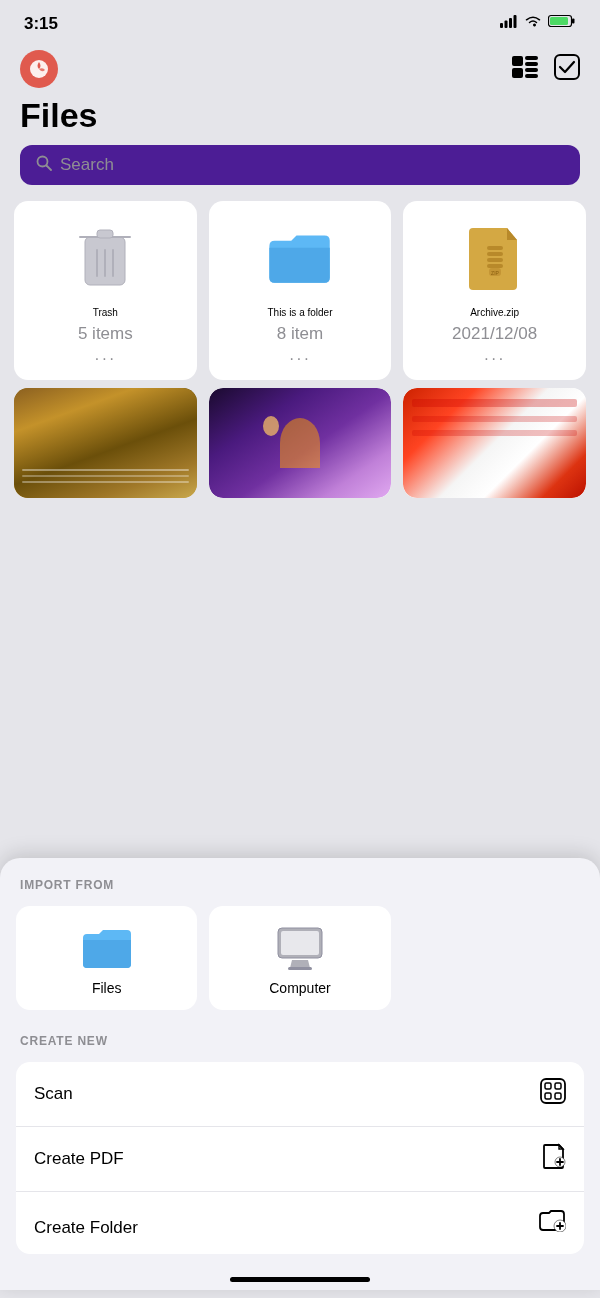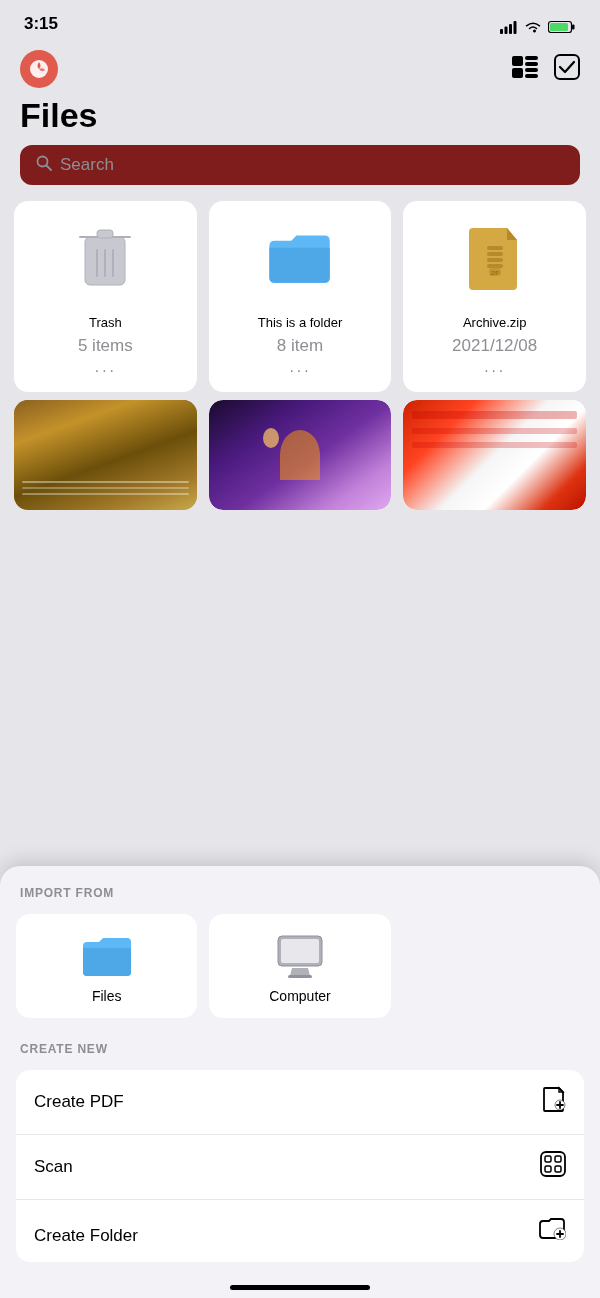--- a/index.html
+++ b/index.html
@@ -10,21 +10,21 @@
       background: #e5e5ea;
       font-family: -apple-system, 'SF Pro Display', 'Helvetica Neue', Arial, sans-serif;
       overflow: hidden;
       position: relative;
     }
 
     
     .status-bar {
       display: flex;
       justify-content: space-between;
-      align-items: flex-end;
+      align-items: flex-start;
       padding: 14px 24px 8px;
       background: #e5e5ea;
     }
     .status-time {
       font-size: 17px;
       font-weight: 600;
       color: #000;
     }
     .status-icons {
       display: flex;
@@ -58,21 +58,21 @@
     .page-title {
       font-size: 34px;
       font-weight: 700;
       color: #000;
       padding: 4px 20px 10px;
     }
 
     
     .search-bar {
       margin: 0 20px 16px;
-      background: #7f1d1d;
+      background: #4c1d95;
       border-radius: 12px;
       padding: 10px 16px;
       display: flex;
       align-items: center;
       gap: 8px;
     }
     .search-bar-icon {
       color: #8e8e93;
       font-size: 16px;
     }
@@ -100,25 +100,24 @@
     }
     .file-icon {
       width: 72px;
       height: 80px;
       display: flex;
       align-items: center;
       justify-content: center;
       margin-bottom: 4px;
     }
     .file-name {
-      font-size: 13px;
+      font-size: 10px;
       font-weight: 500;
       color: #000;
       text-align: center;
-      margin-top: 8px;
     }
     .file-meta {
       font-size: 17px;
       color: #8e8e93;
       text-align: center;
     }
     .file-menu {
       font-size: 16px;
       color: #8e8e93;
       letter-spacing: 2px;
@@ -139,21 +138,21 @@
     }
 
     
     .trash-svg { width: 60px; height: 70px; }
     .folder-svg { width: 70px; height: 60px; }
     .zip-svg { width: 60px; height: 70px; }
 
     
     .bottom-sheet {
       position: absolute;
-      bottom: 0;
+      bottom: 8px;
       left: 0;
       right: 0;
       background: #f2f2f7;
       border-radius: 20px 20px 0 0;
       padding: 20px 16px 36px;
       box-shadow: 0 -4px 20px rgba(0,0,0,0.15);
     }
     .section-label {
       font-size: 12px;
       font-weight: 600;
@@ -414,46 +413,46 @@
       </svg>
       <span class="import-card-label">Computer</span>
     </div>
   </div>
 
   <div class="section-label">CREATE NEW</div>
 
   <div class="create-new-list">
 
     <div class="create-item">
+      <span class="create-item-label">Scan</span>
+      <span class="create-item-icon">
+        <svg width="26" height="26" viewBox="0 0 26 26">
+          <rect x="1" y="1" width="24" height="24" rx="5" stroke="#000" stroke-width="1.8" fill="none"></rect>
+          <rect x="5" y="5" width="6" height="6" rx="1.5" stroke="#000" stroke-width="1.5" fill="none"></rect>
+          <rect x="15" y="5" width="6" height="6" rx="1.5" stroke="#000" stroke-width="1.5" fill="none"></rect>
+          <rect x="5" y="15" width="6" height="6" rx="1.5" stroke="#000" stroke-width="1.5" fill="none"></rect>
+          <rect x="15" y="15" width="6" height="6" rx="1.5" stroke="#000" stroke-width="1.5" fill="none"></rect>
+        </svg>
+      </span>
+    </div>
+
+    <div class="create-item">
       <span class="create-item-label">Create PDF</span>
       <span class="create-item-icon">
         <svg width="24" height="26" viewBox="0 0 24 26">
           <path d="M3 2 L17 2 L21 6 L21 24 Q21 25 20 25 L3 25 Q2 25 2 24 L2 3 Q2 2 3 2Z" stroke="#000" stroke-width="1.8" fill="none"></path>
           <path d="M17 2 L17 6 L21 6Z" stroke="#000" stroke-width="1.4" fill="none"></path>
           <circle cx="18" cy="19" r="5" fill="white" stroke="#000" stroke-width="0.5"></circle>
           <line x1="18" y1="16" x2="18" y2="22" stroke="#000" stroke-width="1.8" stroke-linecap="round"></line>
           <line x1="15" y1="19" x2="21" y2="19" stroke="#000" stroke-width="1.8" stroke-linecap="round"></line>
         </svg>
       </span>
     </div>
 
     <div class="create-item">
-      <span class="create-item-label">Scan</span>
-      <span class="create-item-icon">
-        <svg width="26" height="26" viewBox="0 0 26 26">
-          <rect x="1" y="1" width="24" height="24" rx="5" stroke="#000" stroke-width="1.8" fill="none"></rect>
-          <rect x="5" y="5" width="6" height="6" rx="1.5" stroke="#000" stroke-width="1.5" fill="none"></rect>
-          <rect x="15" y="5" width="6" height="6" rx="1.5" stroke="#000" stroke-width="1.5" fill="none"></rect>
-          <rect x="5" y="15" width="6" height="6" rx="1.5" stroke="#000" stroke-width="1.5" fill="none"></rect>
-          <rect x="15" y="15" width="6" height="6" rx="1.5" stroke="#000" stroke-width="1.5" fill="none"></rect>
-        </svg>
-      </span>
-    </div>
-
-    <div class="create-item">
       <span class="create-item-label">Create Folder</span>
       <span class="create-item-icon">
         <svg width="28" height="24" viewBox="0 0 28 24">
           <path d="M2 8 Q2 5 5 5 L11 5 L13 3 L23 3 Q26 3 26 6 L26 19 Q26 22 23 22 L5 22 Q2 22 2 19Z" stroke="#000" stroke-width="1.8" fill="none"></path>
           <circle cx="22" cy="18" r="6" fill="white" stroke="#000" stroke-width="0.5"></circle>
           <line x1="22" y1="15" x2="22" y2="21" stroke="#000" stroke-width="1.8" stroke-linecap="round"></line>
           <line x1="19" y1="18" x2="25" y2="18" stroke="#000" stroke-width="1.8" stroke-linecap="round"></line>
         </svg>
       </span>
     </div>

